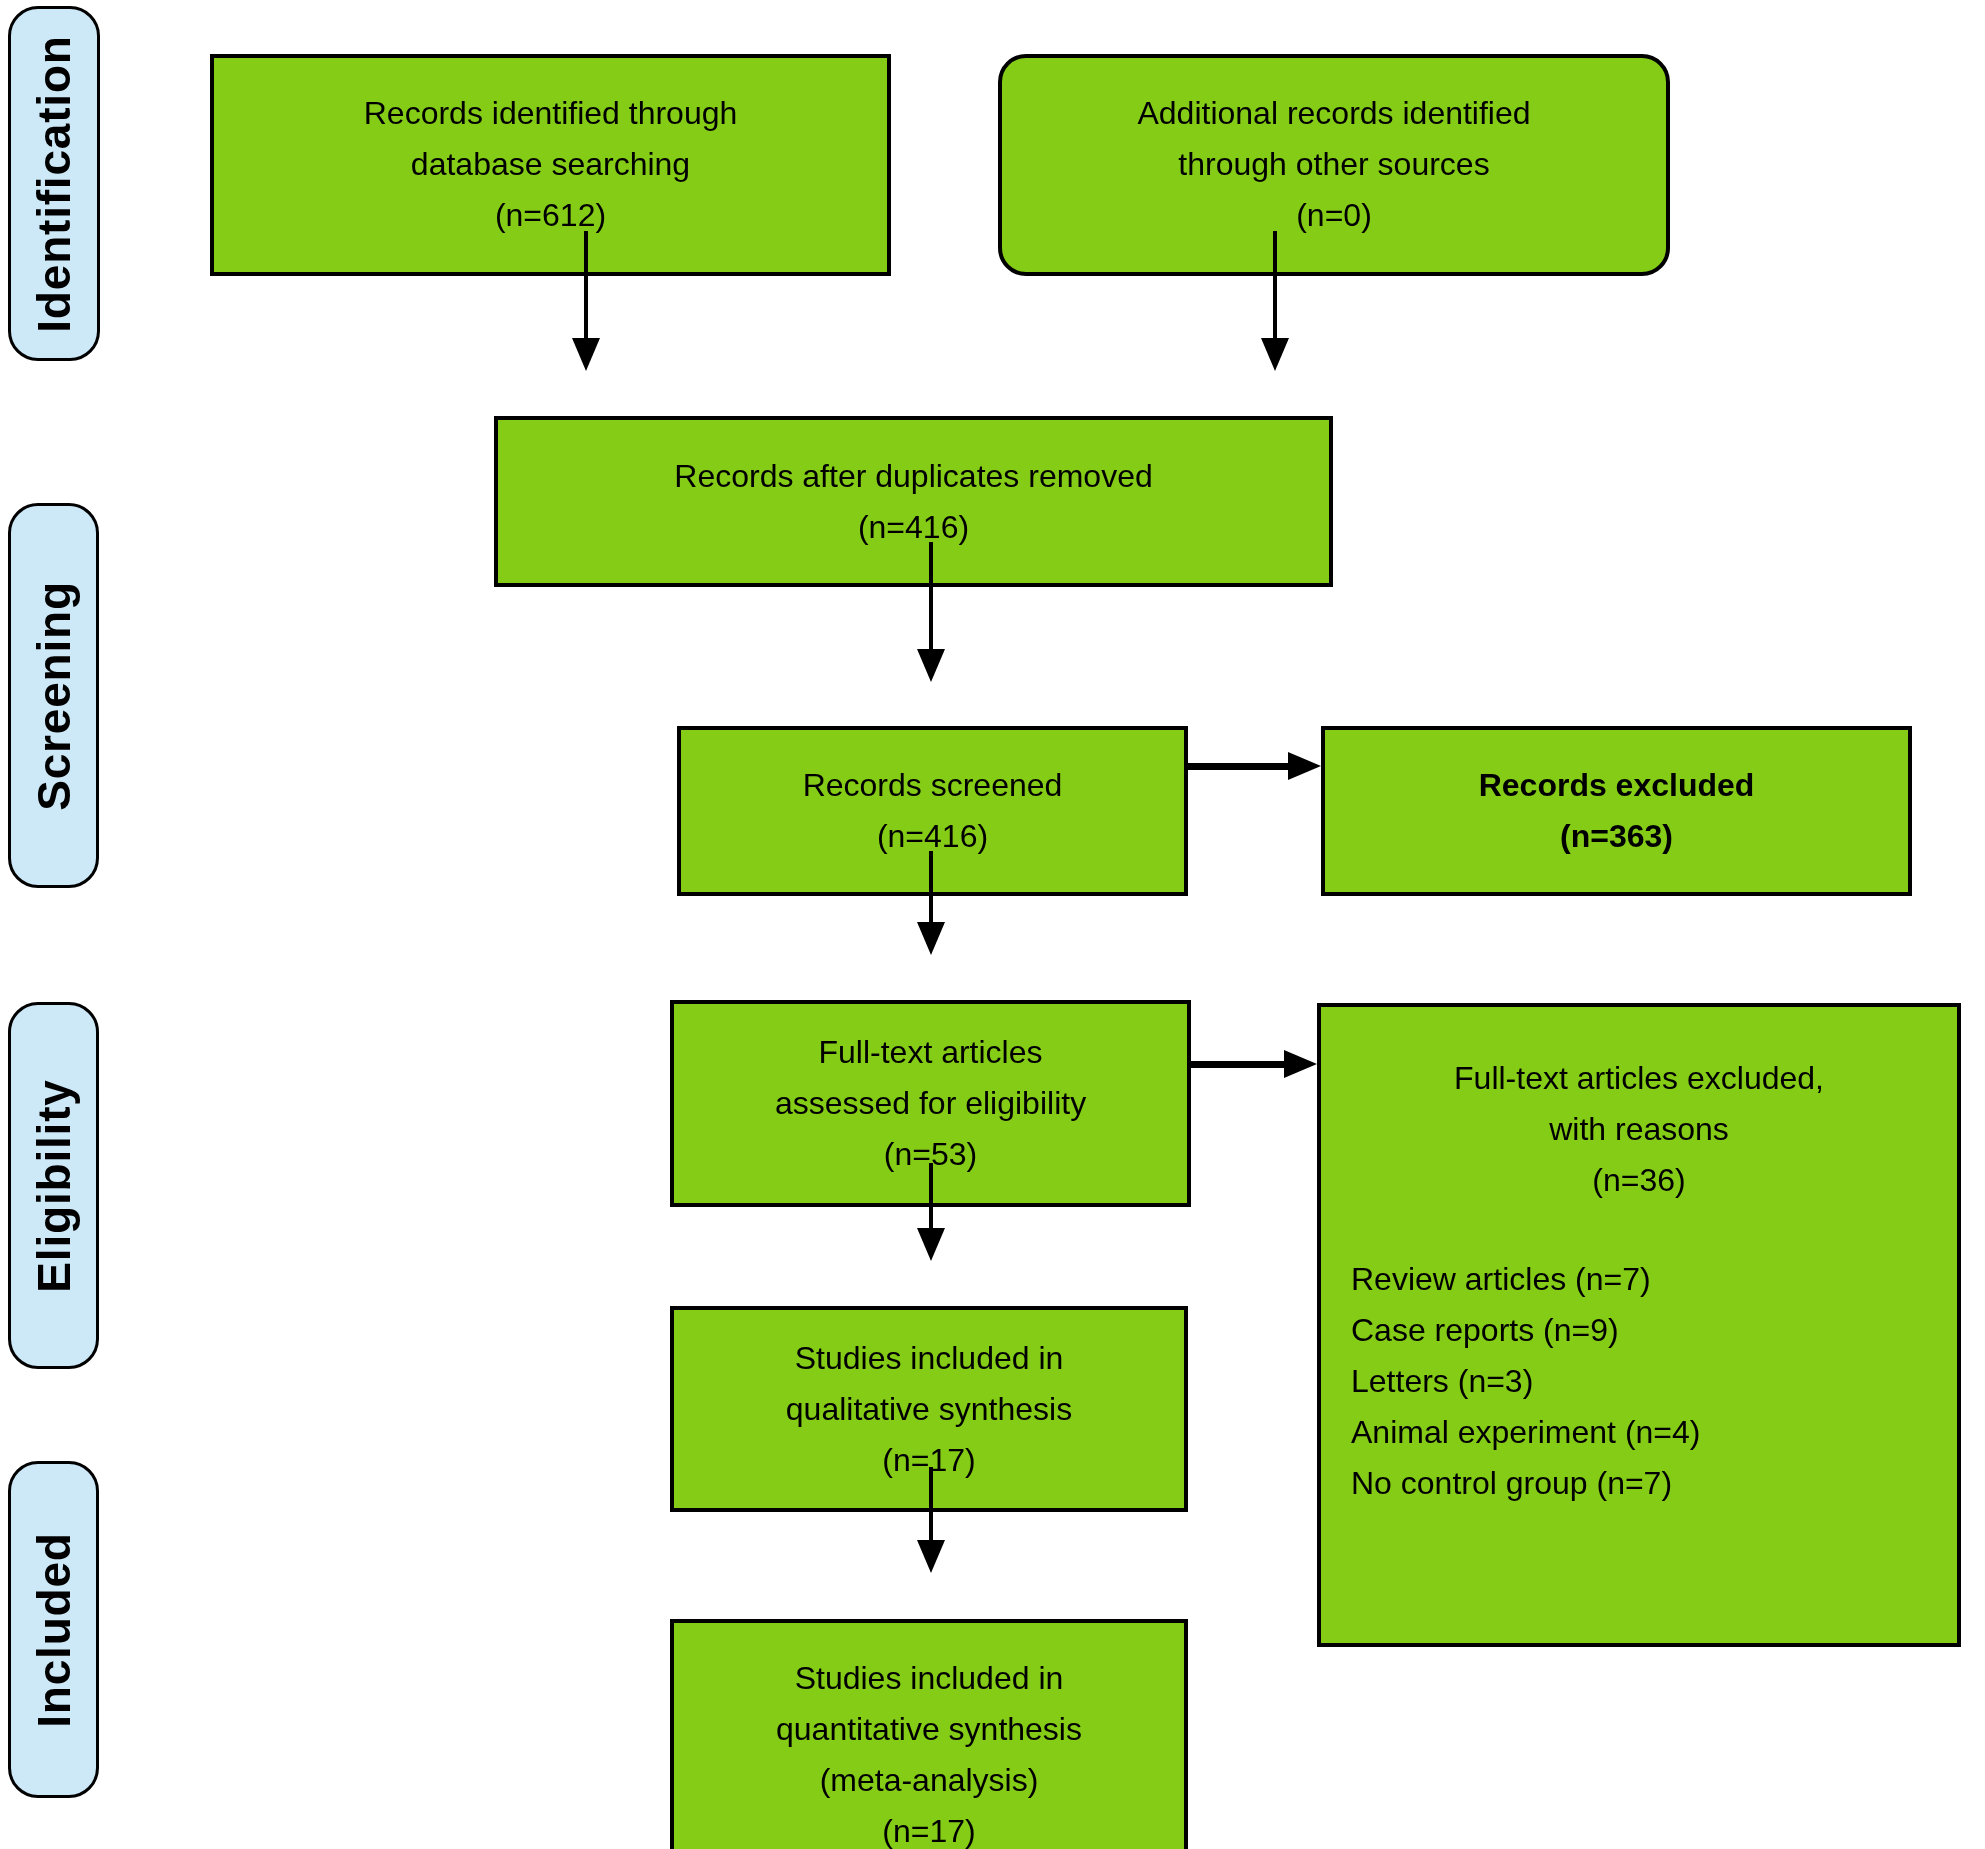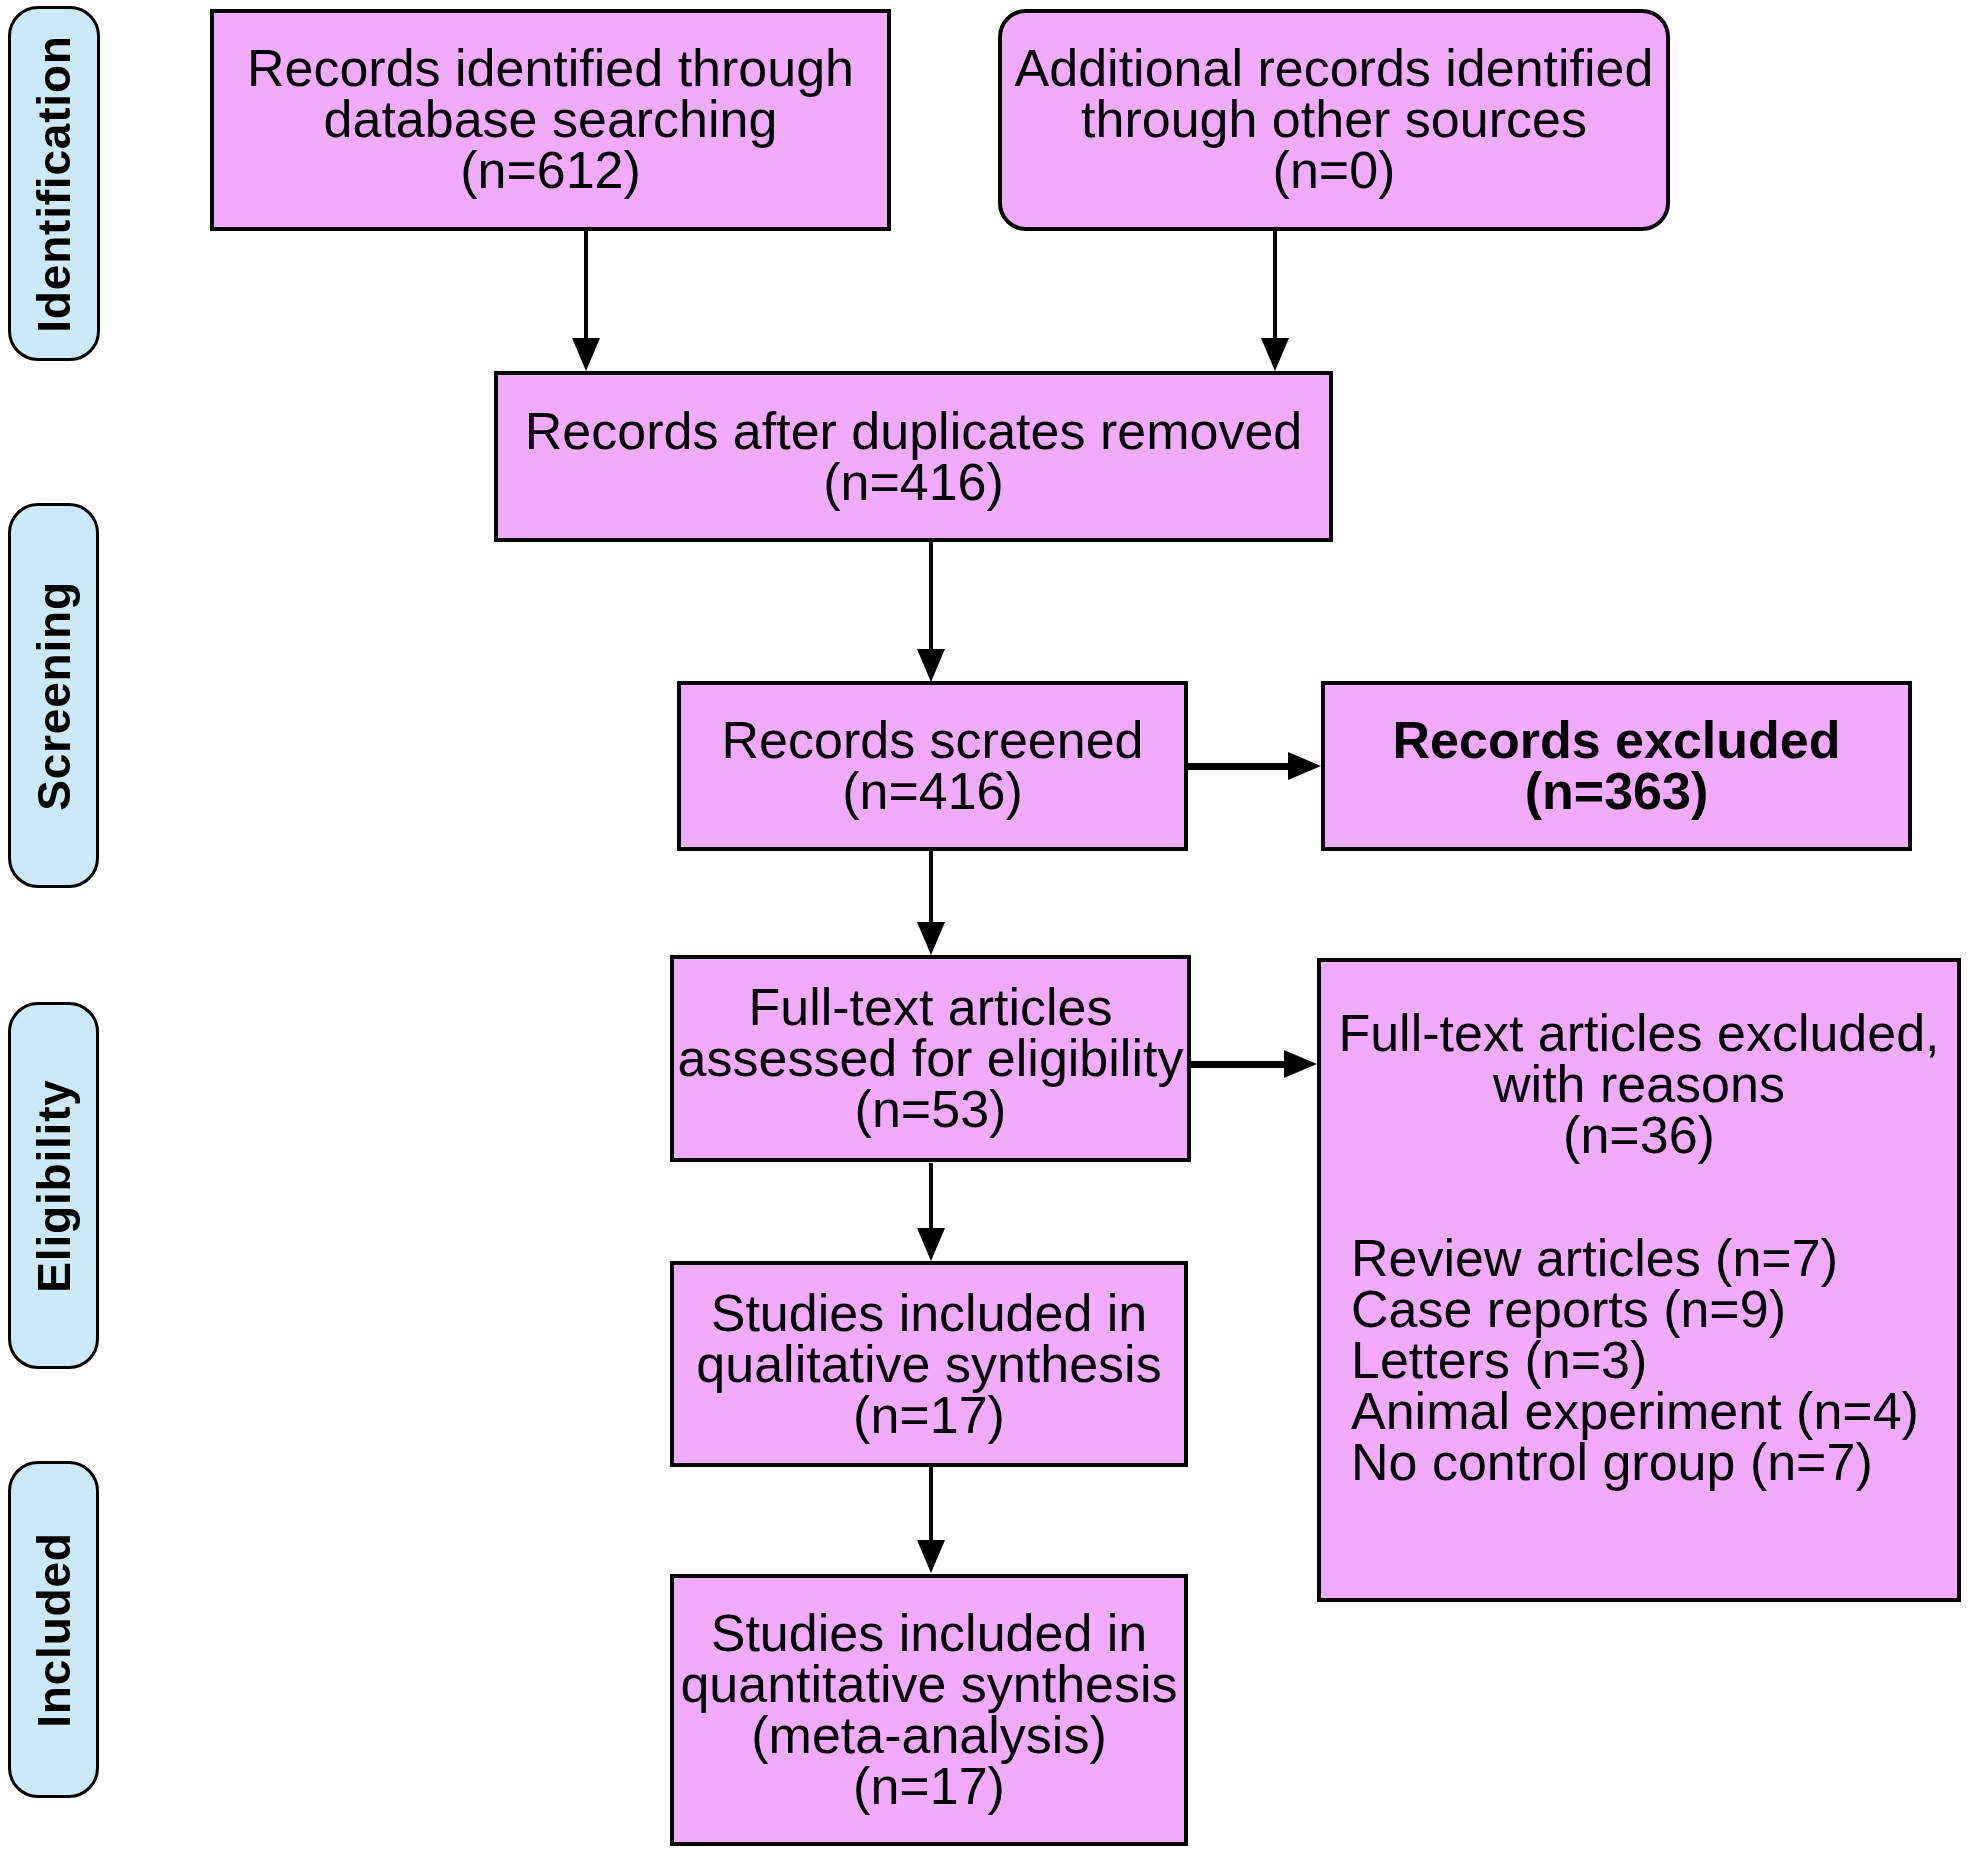--- a/index.html
+++ b/index.html
@@ -16,23 +16,23 @@
     border-radius:30px;box-sizing:border-box;
     display:flex;align-items:center;justify-content:center;
   }
   .stage span{
     transform:rotate(-90deg);white-space:nowrap;
     font-weight:bold;font-size:46px;letter-spacing:0.8px;
   }
 
   
   .fbox{
-    position:absolute;background:#f0abfc;border:4px solid #000;
+    position:absolute;background:#84cc16;border:4px solid #000;
     box-sizing:border-box;display:flex;align-items:center;justify-content:center;
-    text-align:center;font-size:52px;line-height:51px;white-space:pre-line;
+    text-align:center;font-size:32px;line-height:51px;white-space:pre-line;margin-top:45px;
   }
   .fbox-col{
     flex-direction:column;justify-content:flex-start;align-items:center;
     padding-top:46px;
   }
   .reasons{
     align-self:stretch;text-align:left;padding:0 30px;margin-top:48px;
     white-space:normal;
   }
   .reason-line{white-space:normal;}
@@ -89,21 +89,21 @@
 
   <div class="fbox" style="left:677px;top:681px;width:511px;height:170px;">Records screened
 (n=416)</div>
   <div class="fbox" style="left:1321px;top:681px;width:591px;height:170px;font-weight:bold;">Records excluded
 (n=363)</div>
 
   <div class="fbox" style="left:670px;top:955px;width:521px;height:207px;">Full-text articles
 assessed for eligibility
 (n=53)</div>
 
-  <div class="fbox fbox-col" style="left:1317px;top:958px;width:644px;height:644px;gap:24px;">
+  <div class="fbox fbox-col" style="left:1317px;top:958px;width:644px;height:644px;">
     <div>Full-text articles excluded,
 with reasons
 (n=36)</div>
     <div class="reasons">
       <div class="reason-line">Review articles (n=7)</div>
       <div class="reason-line">Case reports (n=9)</div>
       <div class="reason-line">Letters (n=3)</div>
       <div class="reason-line">Animal experiment (n=4)</div>
       <div class="reason-line">No control group (n=7)</div>
     </div>

